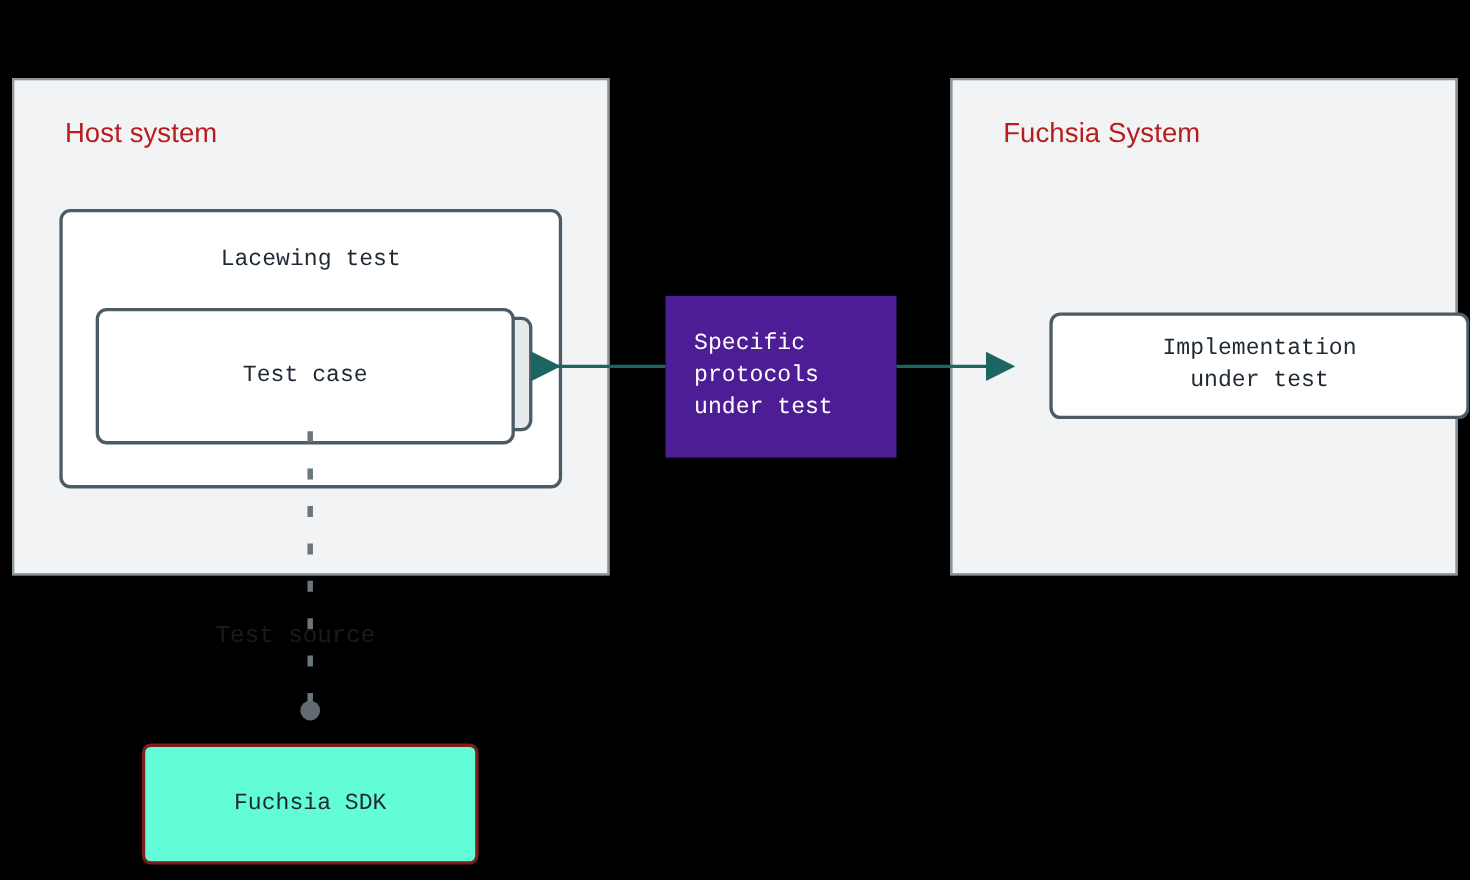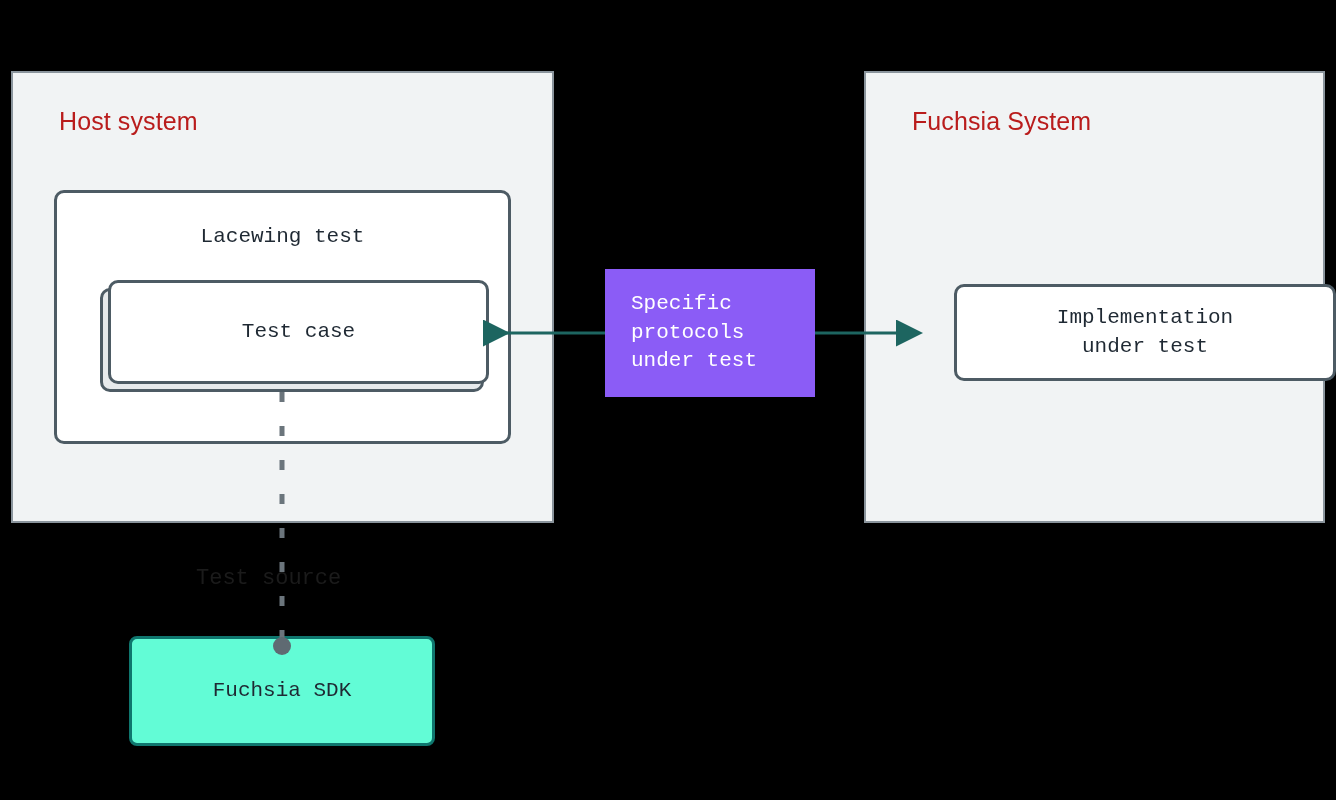--- a/index.html
+++ b/index.html
@@ -73,53 +73,53 @@
     left: 100px;
     top: 288px;
     width: 384px;
     height: 104px;
     background: #e7eaec;
     border: 3px solid #4d5b64;
     border-radius: 10px;
   }
   
   #node-testcase {
-    left: 108px;
+    left: 87px;
     top: 280px;
     width: 381px;
-    height: 104px;
+    height: 124px;
   }
 
   
   #node-impl {
     left: 954px;
     top: 284px;
     width: 382px;
     height: 97px;
   }
 
   
   #node-sdk {
     left: 129px;
-    top: 636px;
+    top: 676px;
     width: 306px;
     height: 110px;
     background: #62fcd6;
-    border: 3px solid #0f766e;
+    border: 3px solid #7f1d1d;
     border-radius: 8px;
   }
 
   
   #protocol-box {
     position: absolute;
     left: 605px;
     top: 269px;
     width: 210px;
-    height: 128px;
-    background: #8b5cf6;
+    height: 147px;
+    background: #4c1d95;
     display: flex;
     align-items: center;
     justify-content: flex-start;
     padding-left: 26px;
     box-sizing: border-box;
   }
   #protocol-label {
     font-family: "Liberation Mono", "DejaVu Sans Mono", monospace;
     font-size: 21px;
     line-height: 1.37;

